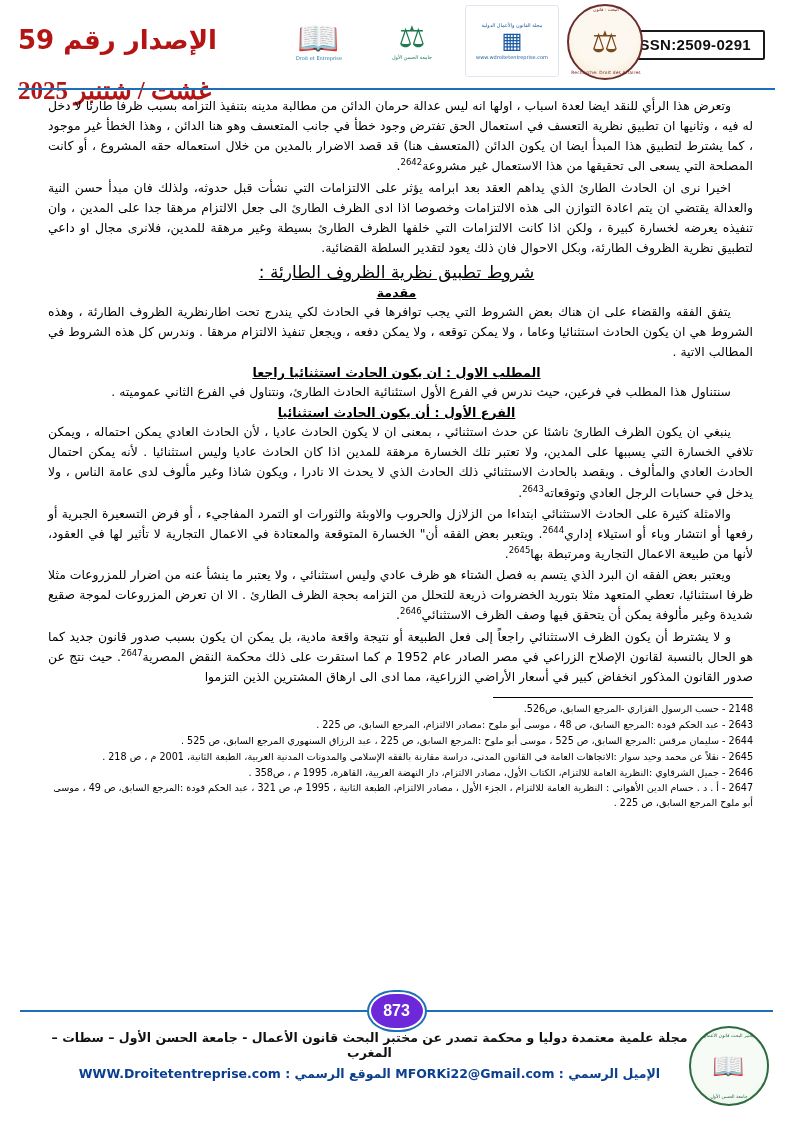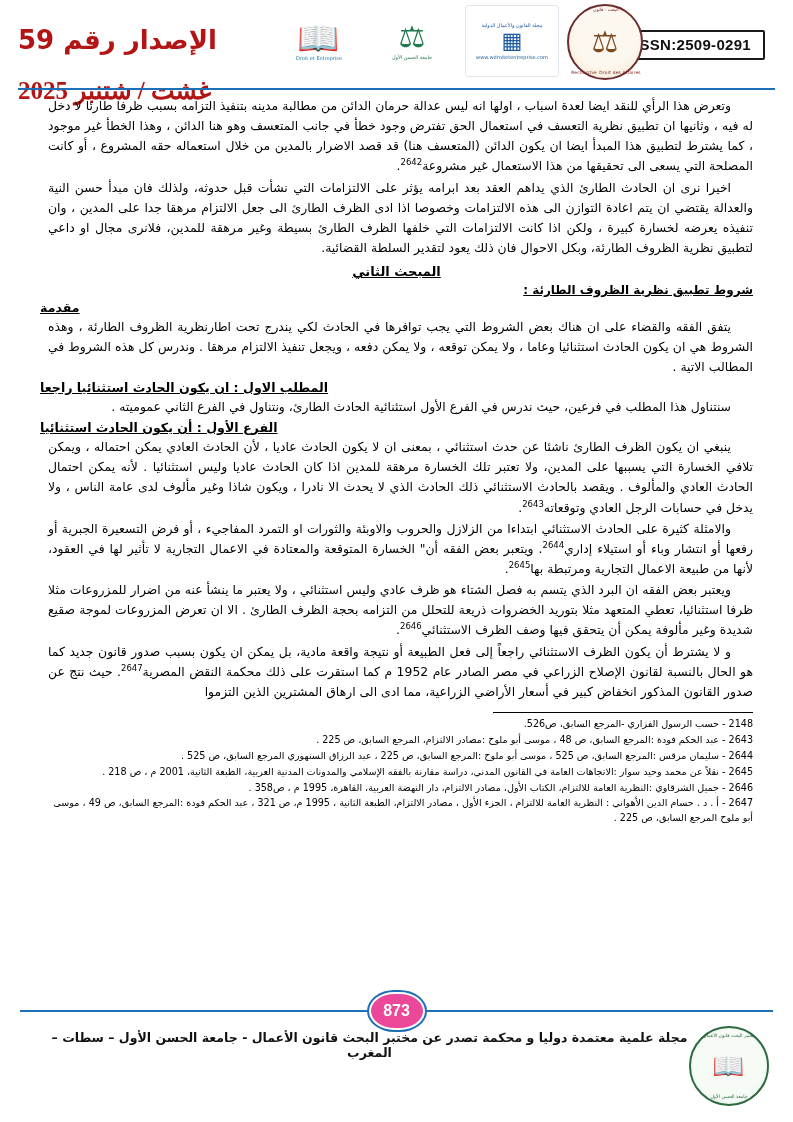--- a/index.html
+++ b/index.html
@@ -156,28 +156,29 @@
   h2.center-head {
     margin: 6px 0 2px 0;
     text-align: center;
     font-size: 13px;
     font-weight: bold;
     text-decoration: underline;
     font-family: "DejaVu Sans", sans-serif;
   }
   h3.sub-head {
     margin: 4px 0 2px 0;
-    font-size: 12px;
-    font-weight: bold;
+    text-align: center;
+    font-size: 17px;
+    font-weight: normal;
     text-decoration: underline;
     font-family: "DejaVu Sans", sans-serif;
   }
   h4.mini-head {
     margin: 3px 0 2px 0;
-    text-align: left;
+    text-align: center;
     font-size: 12.6px;
     font-weight: bold;
     text-decoration: underline;
     font-family: "DejaVu Sans", sans-serif;
   }
 
   
   .footnote-sep {
     margin: 10px 0 4px auto;
     width: 260px;
@@ -201,21 +202,21 @@
     position: absolute;
     top: 6px; left: 20px; right: 20px;
     border-top: 2px solid #1d6fb8;
   }
   .page-badge {
     position: absolute;
     top: -12px;
     left: 50%;
     transform: translateX(-50%);
     width: 52px; height: 34px;
-    background: #ec4899;
+    background: #6d28d9;
     color: #fff;
     border-radius: 50%/55%;
     display: flex; align-items: center; justify-content: center;
     font-family: "Liberation Sans", sans-serif;
     font-size: 16px; font-weight: bold;
     border: 2px solid #fff;
     box-shadow: 0 0 0 2px #1d6fb8;
   }
   .footer-text {
     position: absolute;
@@ -299,21 +300,20 @@
 
   <div class="header-rule"></div>
 </div>
 
 <div class="content">
 
   <p class="par"><span>وتعرض هذا الرأي للنقد ايضا لعدة اسباب ، اولها انه ليس عدالة حرمان الدائن من مطالبة مدينه بتنفيذ التزامه بسبب ظرفا طارئا لا دخل له فيه ، وثانيها ان تطبيق نظرية التعسف في استعمال الحق تفترض وجود خطأ في جانب المتعسف وهو هنا الدائن ، وهذا الخطأ غير موجود ، كما يشترط لتطبيق هذا المبدأ ايضا ان يكون الدائن (المتعسف هنا) قد قصد الاضرار بالمدين من خلال استعماله حقه المشروع ، أو كانت المصلحة التي يسعى الى تحقيقها من هذا الاستعمال غير مشروعة</span><span class="sup">2642</span>.</p>
 
   <p class="par"><span>اخيرا نرى ان الحادث الطارئ الذي يداهم العقد بعد ابرامه يؤثر على الالتزامات التي نشأت قبل حدوثه، ولذلك فان مبدأ حسن النية والعدالة يقتضي ان يتم اعادة التوازن الى هذه الالتزامات وخصوصا اذا ادى الظرف الطارئ الى جعل الالتزام مرهقا جدا على المدين ، وان تنفيذه يعرضه لخسارة كبيرة ، ولكن اذا كانت الالتزامات التي خلفها الظرف الطارئ بسيطة وغير مرهقة للمدين، فلانرى مجال او داعي لتطبيق نظرية الظروف الطارئة، وبكل الاحوال فان ذلك يعود لتقدير السلطة القضائية.</span></p>
 
-  <h2 class="center-head">المبحث الثاني</h2>
   <h3 class="sub-head">شروط تطبيق نظرية الظروف الطارئة :</h3>
   <h4 class="mini-head">مقدمة</h4>
 
   <p class="par"><span>يتفق الفقه والقضاء على ان هناك بعض الشروط التي يجب توافرها في الحادث لكي يندرج تحت اطارنظرية الظروف الطارئة ، وهذه الشروط هي ان يكون الحادث استثنائيا وعاما ، ولا يمكن توقعه ، ولا يمكن دفعه ، ويجعل تنفيذ الالتزام مرهقا . وندرس كل هذه الشروط في المطالب الاتية .</span></p>
 
   <h4 class="mini-head">المطلب الاول : ان يكون الحادث  استثنائيا راجعا</h4>
 
   <p class="par"><span>سنتناول هذا المطلب في فرعين، حيث ندرس في الفرع الأول استئنائية الحادث الطارئ، ونتناول في الفرع الثاني عموميته .</span></p>
 
   <h4 class="mini-head">الفرع الأول : أن يكون الحادث استثنائيا</h4>
@@ -343,14 +343,20 @@
   <div class="page-badge">873</div>
 
   <div class="footer-seal">
     <div class="seal-top">مختبر البحث قانون الأعمال</div>
     <div class="seal-inner">📖</div>
     <div class="seal-bottom">جامعة الحسن الأول</div>
   </div>
 
   <div class="footer-text">
     <div class="footer-line1">مجلة علمية معتمدة دوليا و محكمة تصدر عن مختبر البحث قانون الأعمال - جامعة الحسن الأول – سطات – المغرب</div>
+    <div class="footer-line2">
+      <span>الإميل الرسمي :</span>
+      <span class="mail">MFORKi22@Gmail.com</span>
+      <span>الموقع الرسمي :</span>
+      <span class="mail">WWW.Droitetentreprise.com</span>
+    </div>
   </div>
 </div>
 
 </body></html>

